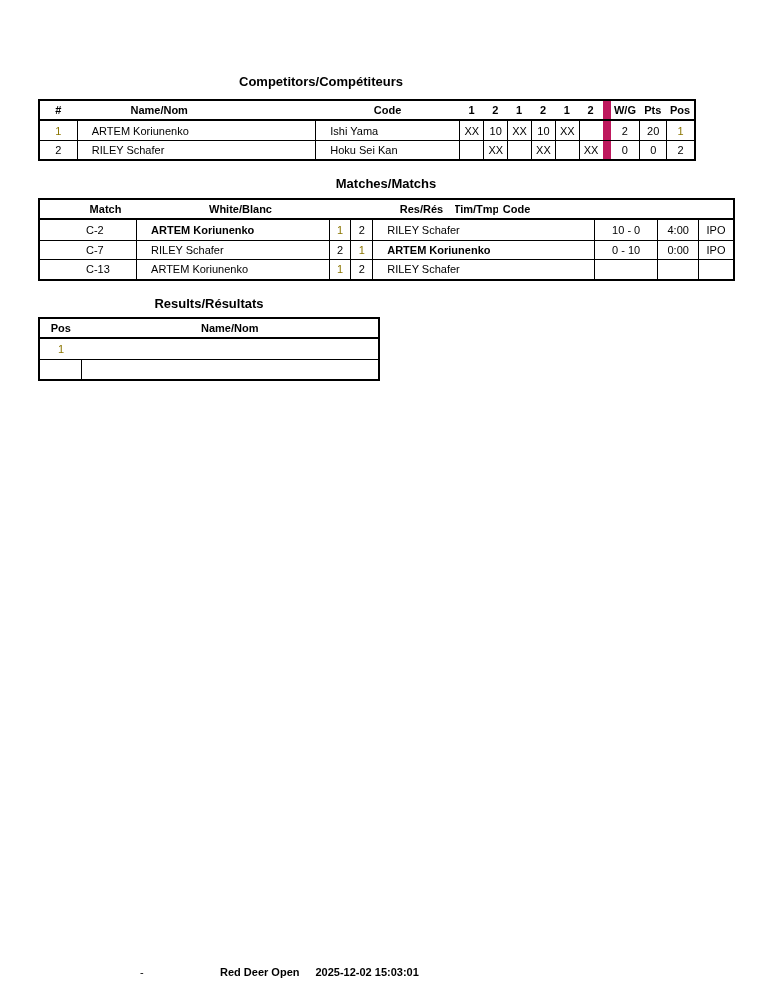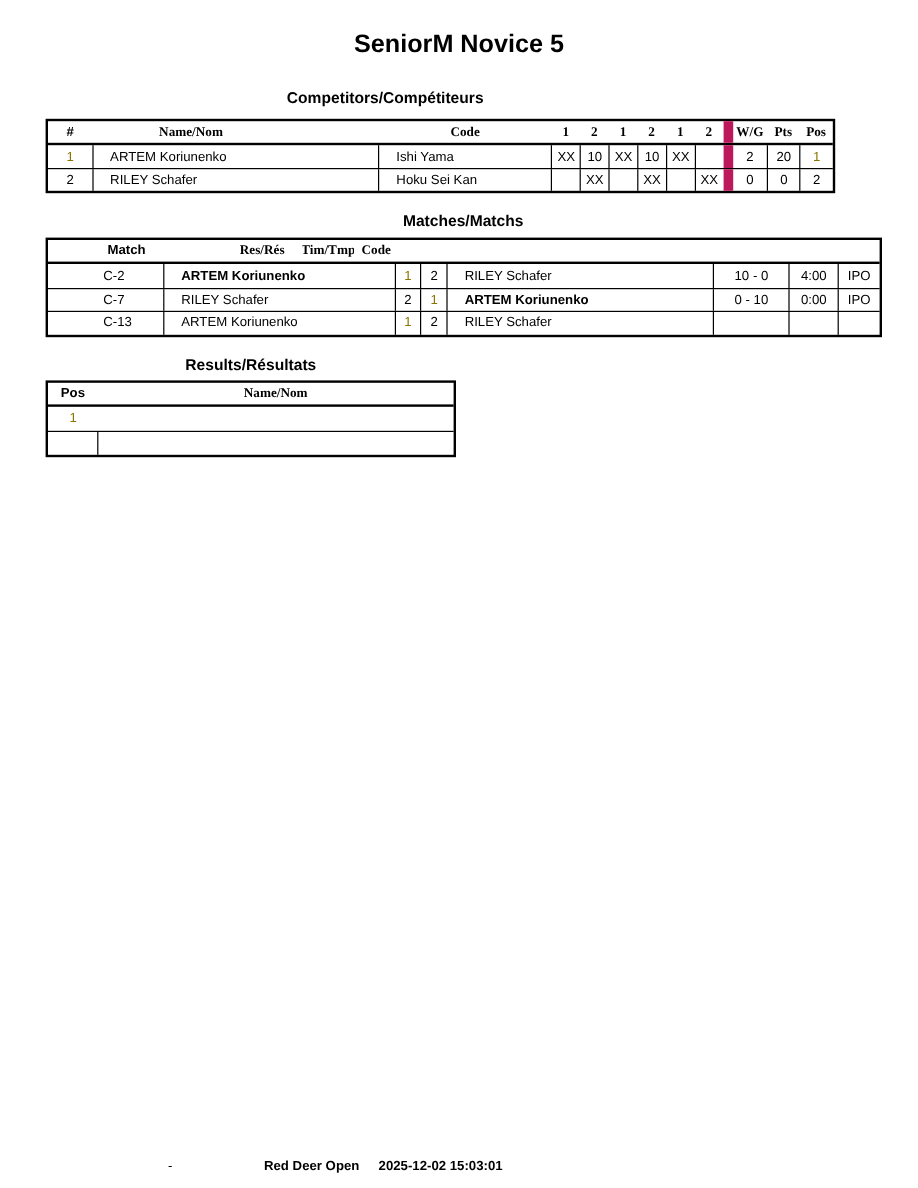--- a/index.html
+++ b/index.html
@@ -42,21 +42,21 @@
     white-space: nowrap;
     overflow: hidden;
   }
   .center { justify-content: center; }
   .pl { padding-left: 14px; }
   .hdr { font-weight: bold; }
   .bold { font-weight: bold; }
   .row.header { border-bottom: 2px solid #000; height: 20px; }
   .drow + .drow { border-top: 1px solid #000; }
   .drow .cell + .cell { border-left: 1px solid #000; }
-  .row.header .cell + .cell { border-left: none; font-family: Liberation Serif, serif; }
+  .row.header .cell + .cell { border-left: none; }
   .row.header .cell.thickL, .drow .cell.thickL { border-left: 8px solid #be185d; }
   .gold { color: var(--gold, #8B7500); }
 
   
   #competitors-table { left: 38px; top: 99px; width: 658px; }
   #competitors-table .drow { height: 19px; }
   .cp-num  { width: 37px; }
   .cp-name { width: 240px; }
   .cp-club { width: 145px; }
   .cp-r    { width: 24px; }
@@ -98,21 +98,20 @@
     display: flex;
     gap: 16px;
     white-space: nowrap;
   }
 </style>
 </head>
 <body>
 
 <div class="page">
 
-  <div class="title">SeniorM Novice 5</div>
 
   <div class="heading" id="competitors-heading">Competitors/Compétiteurs</div>
 
   <div class="tbl" id="competitors-table">
     <div class="row header">
       <div class="cell cp-num center hdr">#</div>
       <div class="cell cp-name center hdr name-hdr-shift">Name/Nom</div>
       <div class="cell cp-club center hdr">Code</div>
       <div class="cell cp-r center hdr">1</div>
       <div class="cell cp-r center hdr">2</div>
@@ -154,20 +153,21 @@
       <div class="cell cp-pts center">0</div>
       <div class="cell cp-pos center">2</div>
     </div>
   </div>
 
   <div class="heading" id="matches-heading">Matches/Matchs</div>
 
   <div class="tbl" id="matches-table">
     <div class="row header">
       <div class="cell m-match center hdr">Match</div>
+      <div class="cell m-white center hdr">White/Blanc</div>
       <div class="cell m-n"></div>
       <div class="cell m-n"></div>
       <div class="cell m-res center hdr">Res/Rés</div>
       <div class="cell m-tim center hdr">Tim/Tmp</div>
       <div class="cell m-code center hdr">Code</div>
     </div>
 
     <div class="row drow">
       <div class="cell m-match pl">C-2</div>
       <div class="cell m-white pl bold">ARTEM Koriunenko</div>

